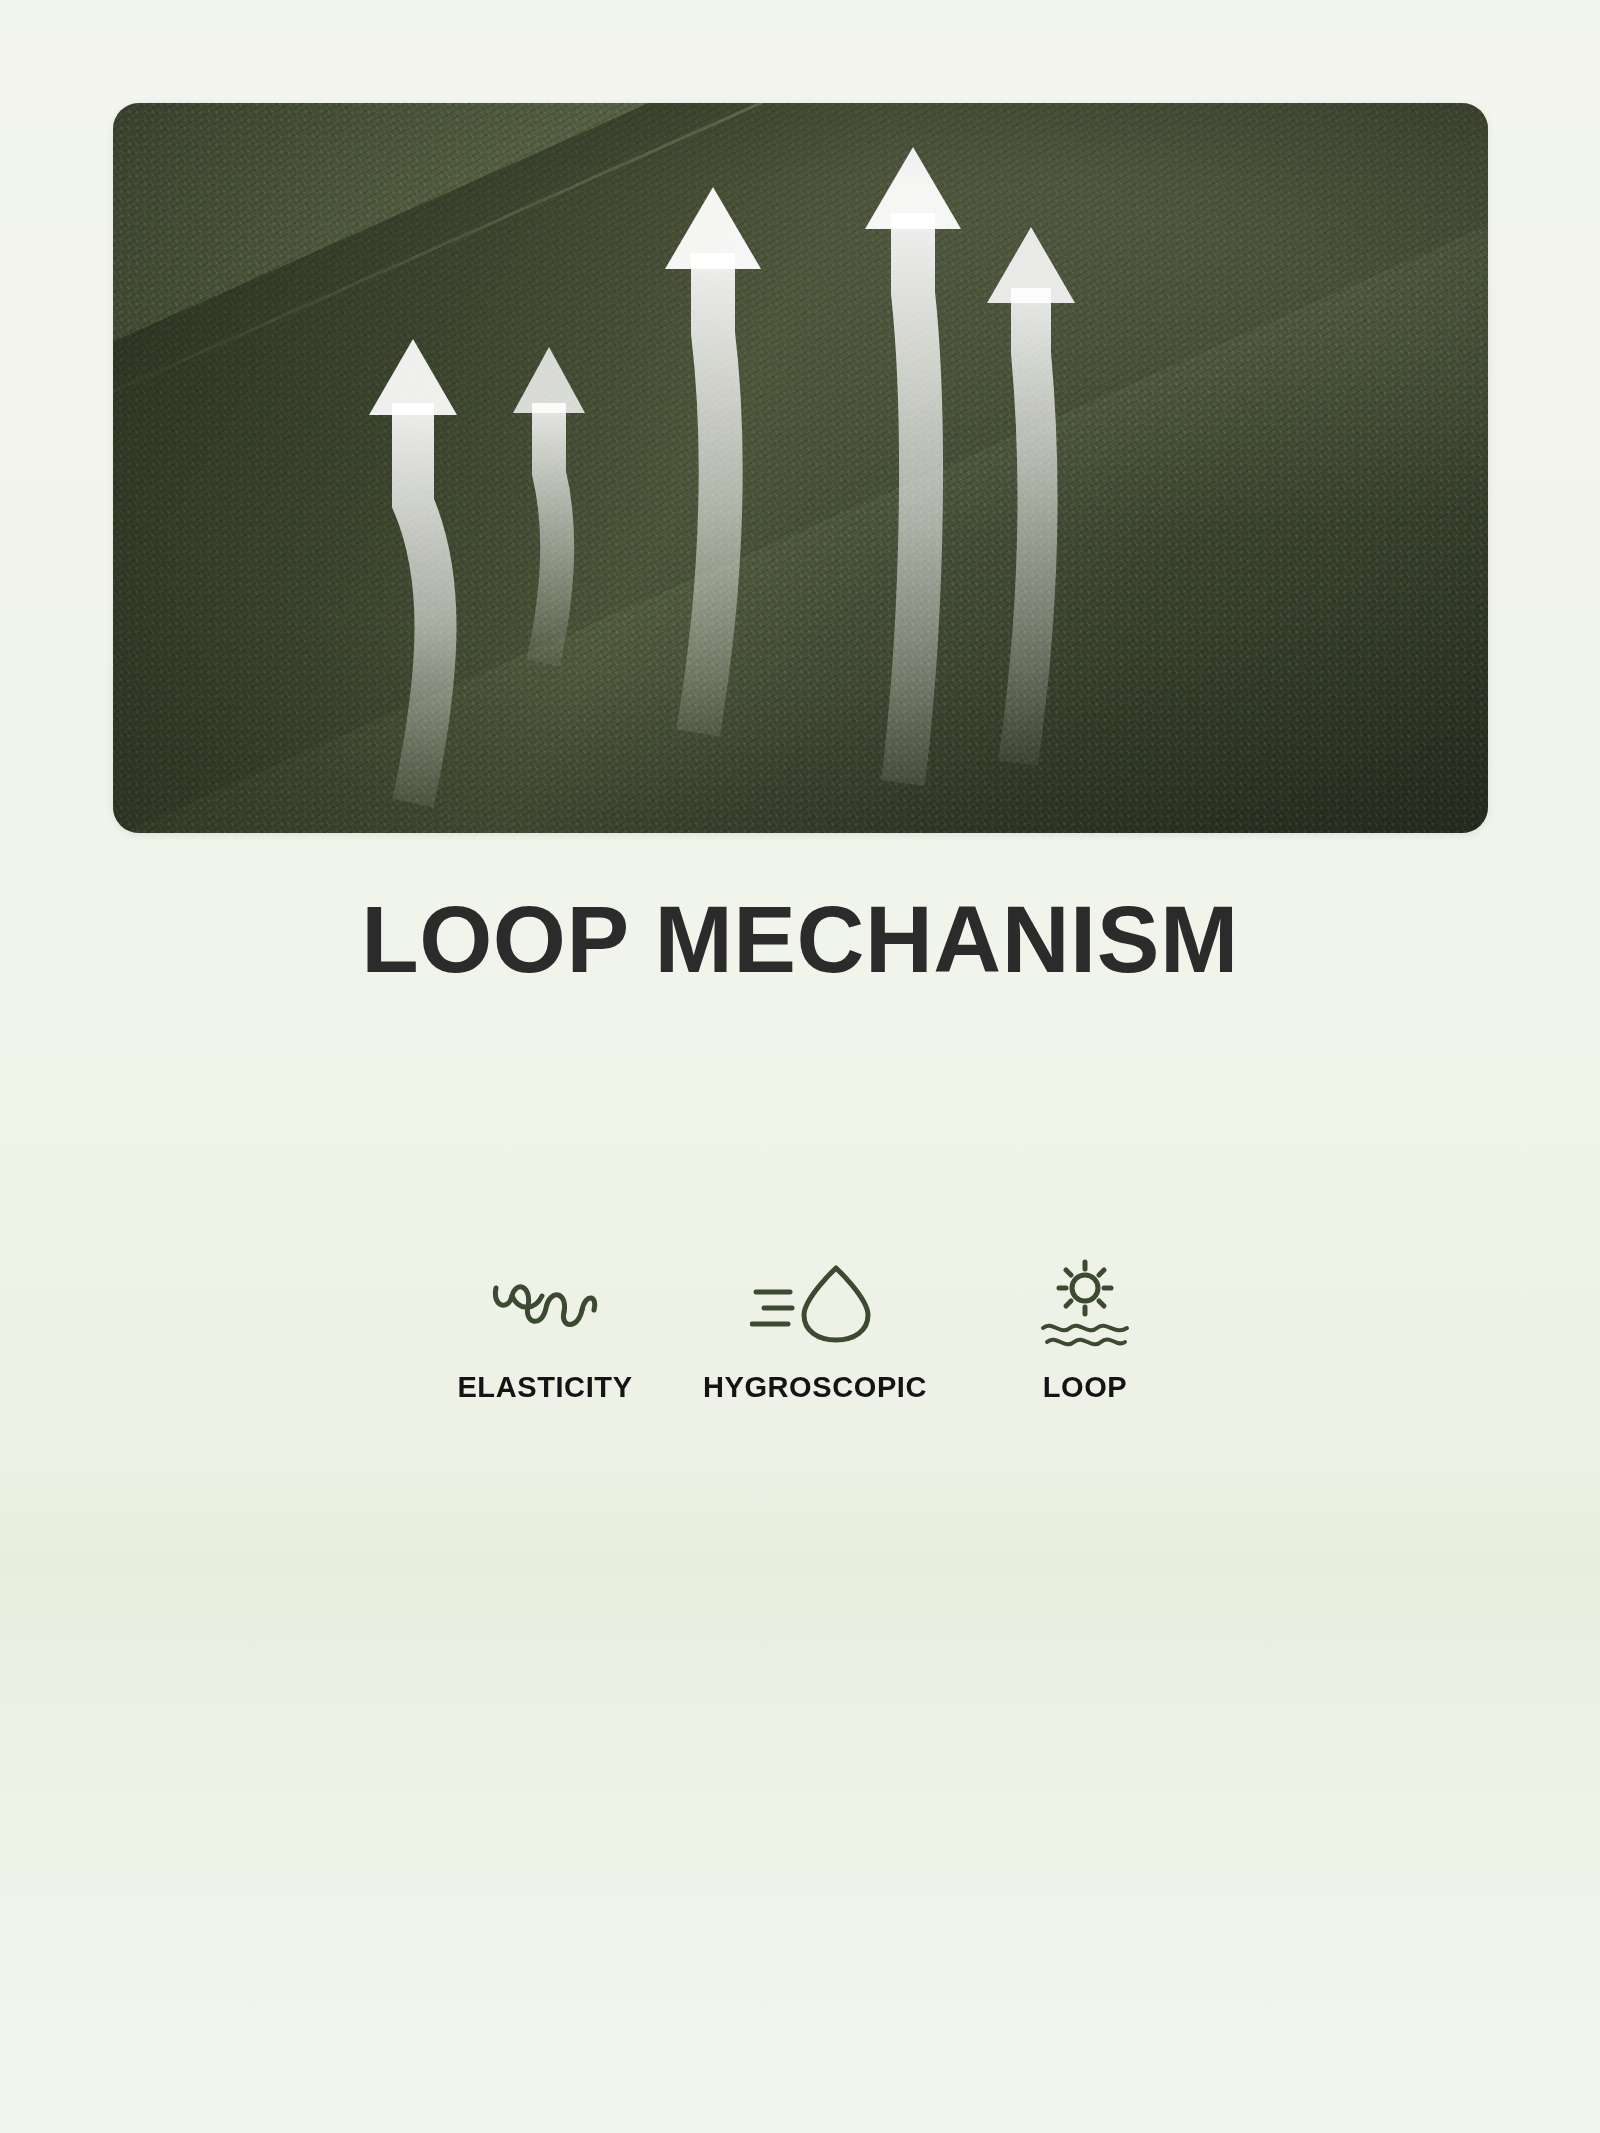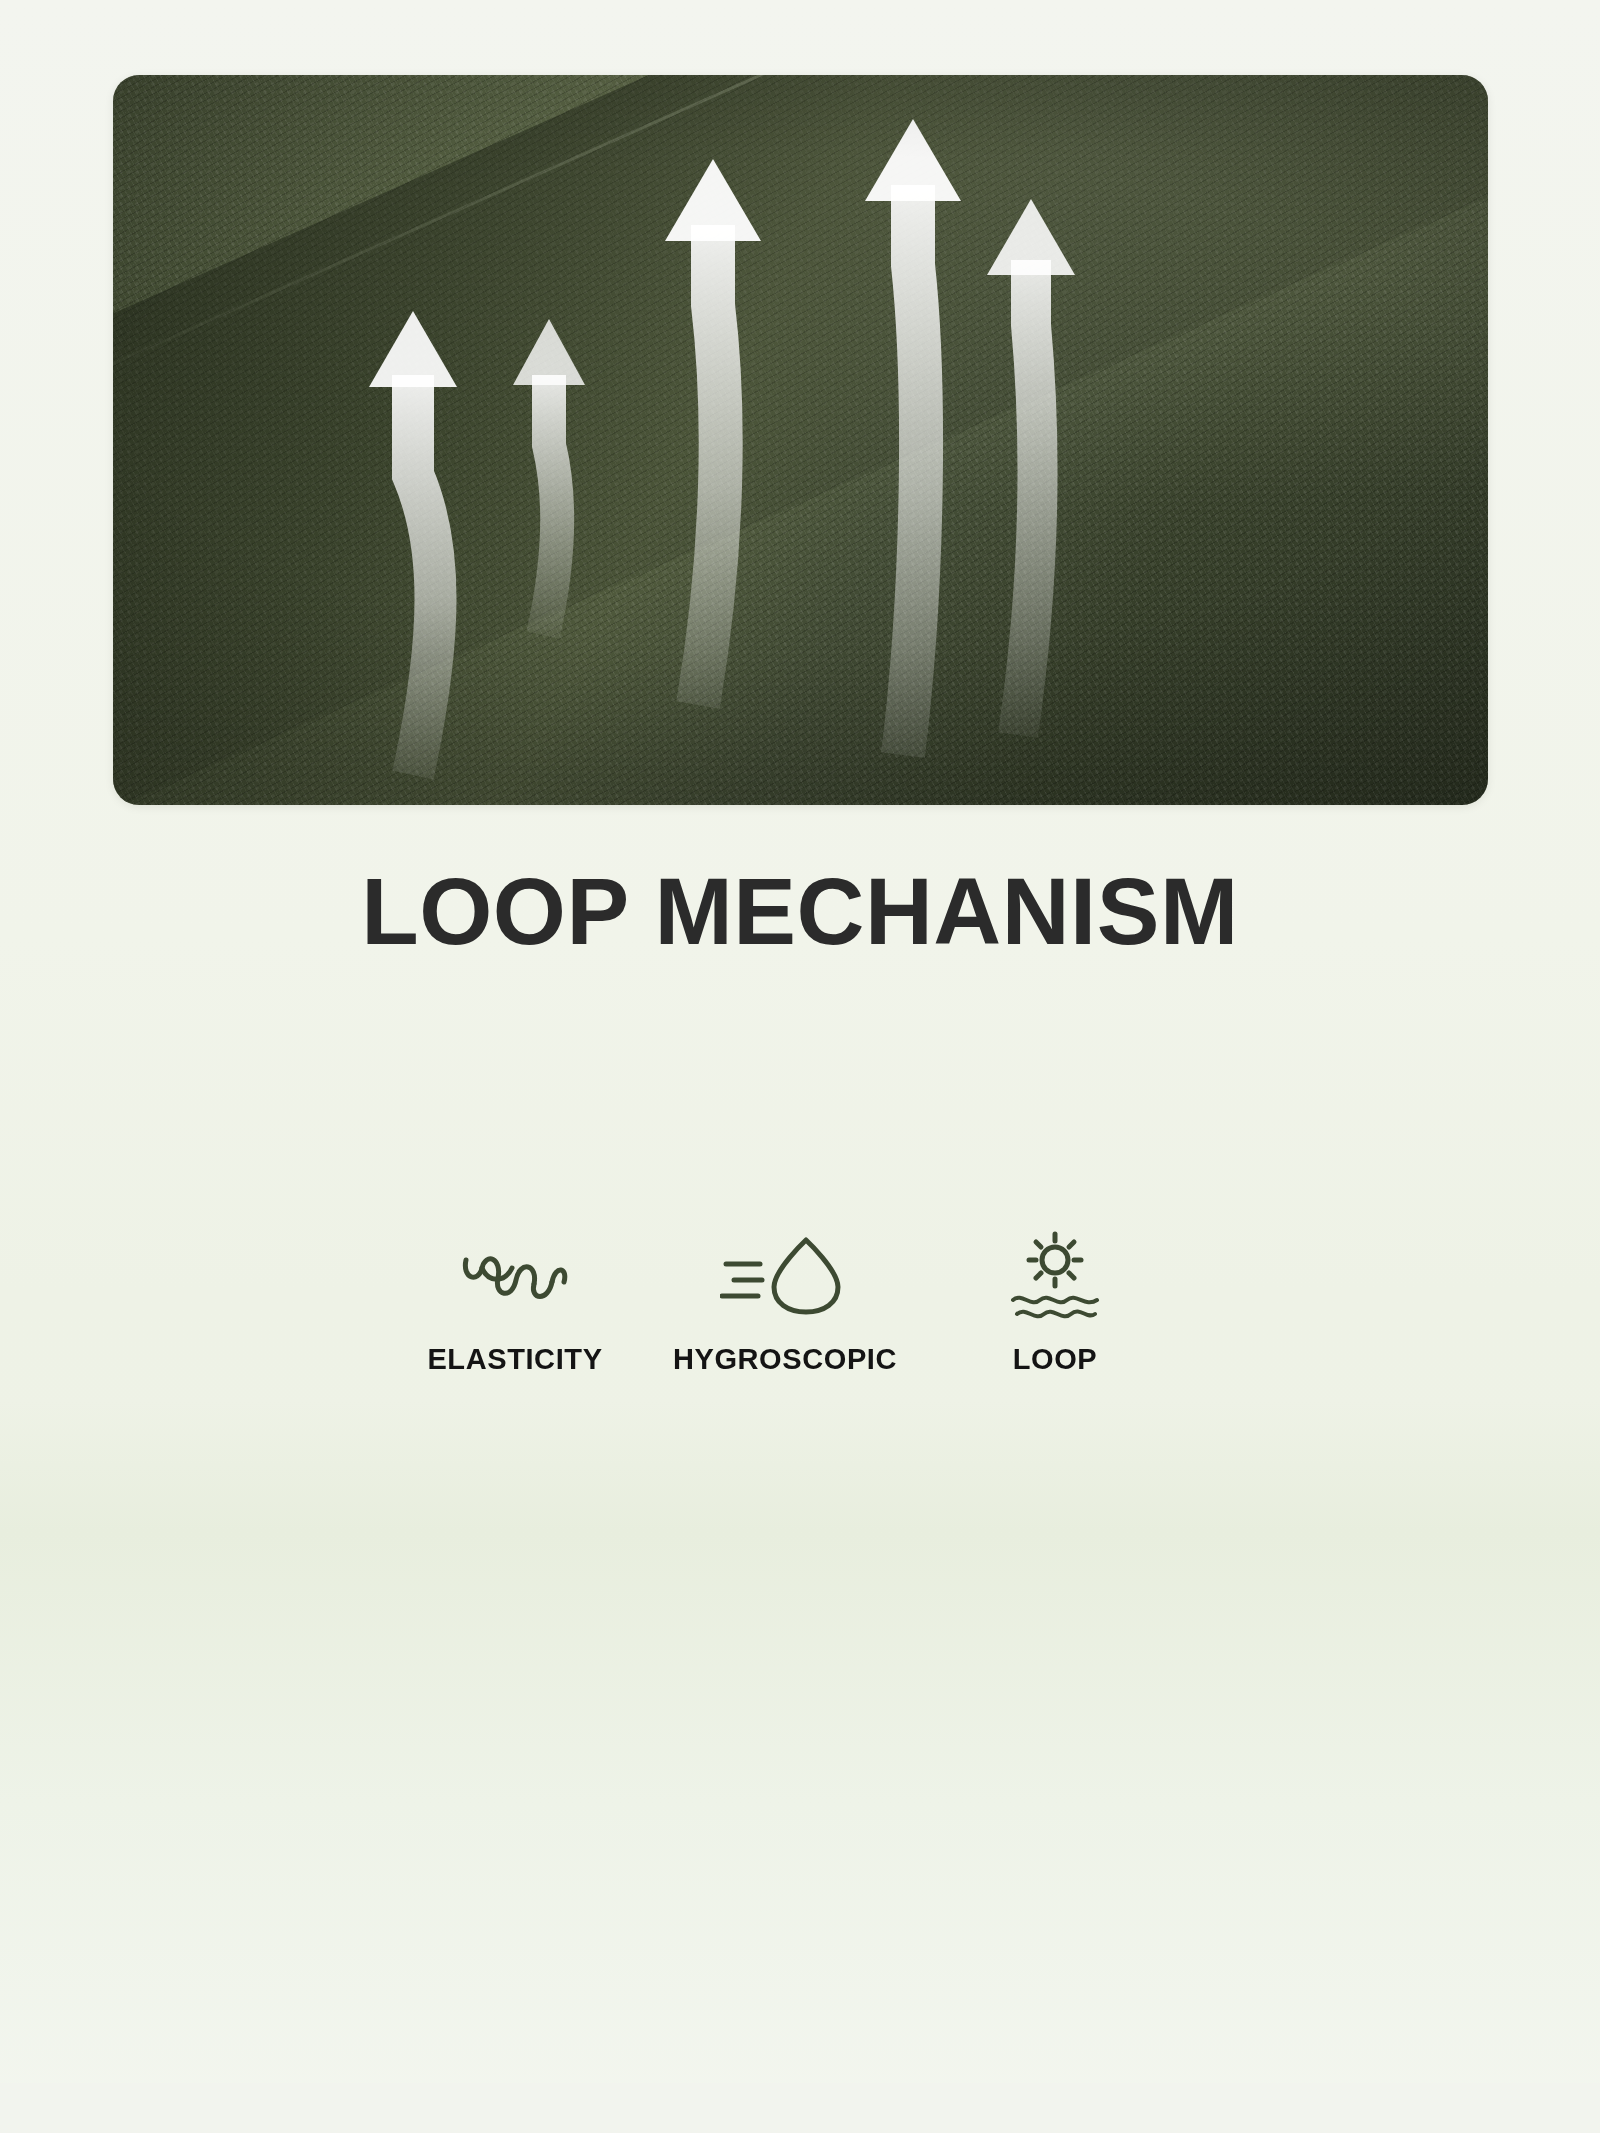--- a/index.html
+++ b/index.html
@@ -14,20 +14,21 @@
     overflow: hidden;
     position: relative;
   }
 
   .page {
     position: relative;
     width: 1600px;
     height: 2083px;
     background: linear-gradient(180deg, #f3f5ef 0%, #f1f4ea 45%, #eef2e6 62%, #eef3e7 100%);
     overflow: hidden;
+    margin-top: 28px;
   }
 
   
   .hero-wrap {
     position: absolute;
     left: 113px;
     top: 75px;
     width: 1375px;
     height: 730px;
     border-radius: 26px;
@@ -109,21 +110,21 @@
   }
 
   
   .features {
     position: absolute;
     left: 380px;
     top: 1225px;
     width: 840px;
     display: flex;
     align-items: flex-start;
-    justify-content: flex-start;
+    justify-content: flex-end;
   }
   .feature {
     width: 270px;
     display: flex;
     flex-direction: column;
     align-items: center;
   }
   .feature-icon {
     height: 100px;
     display: flex;

